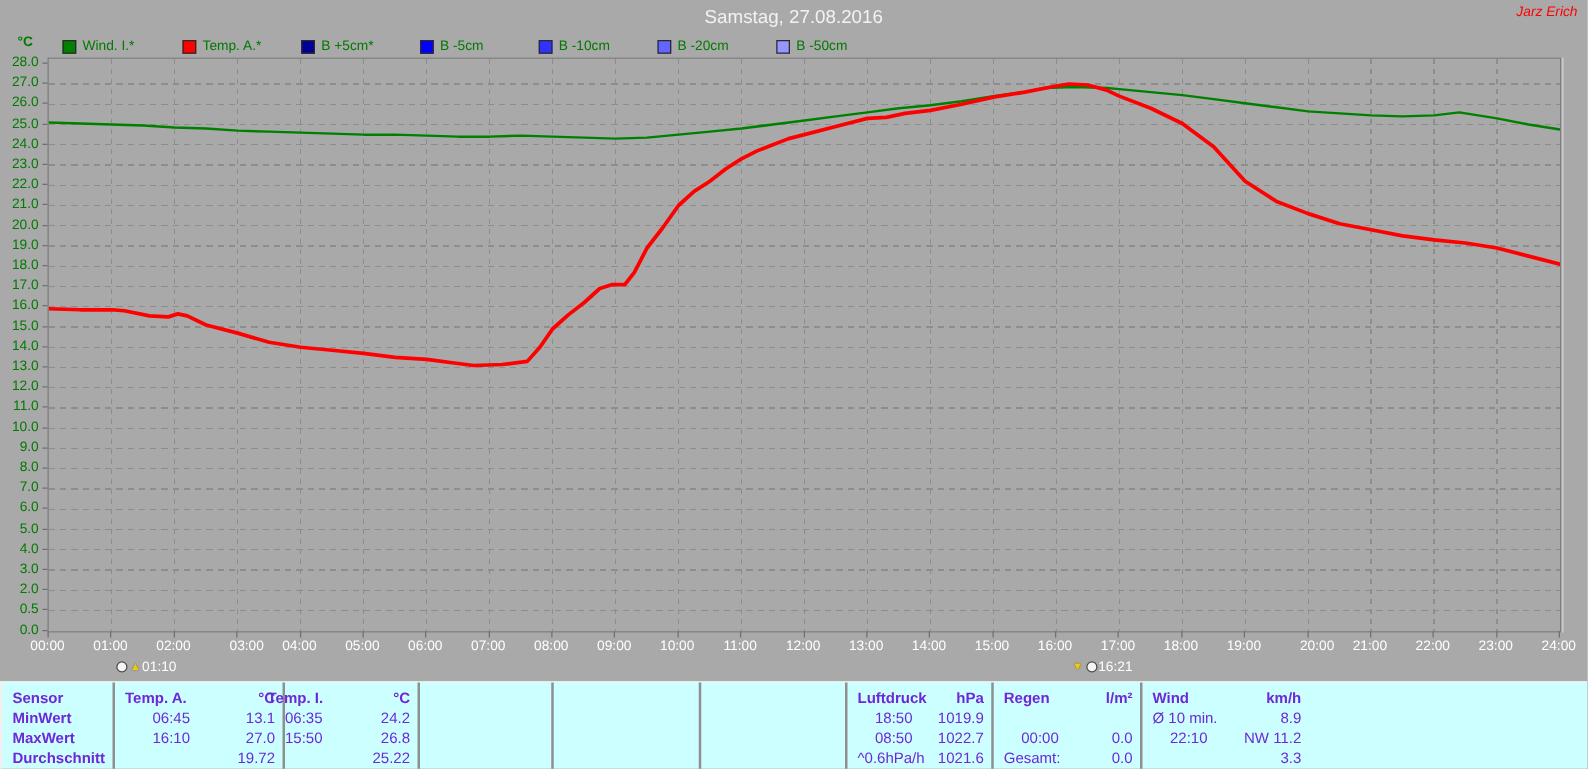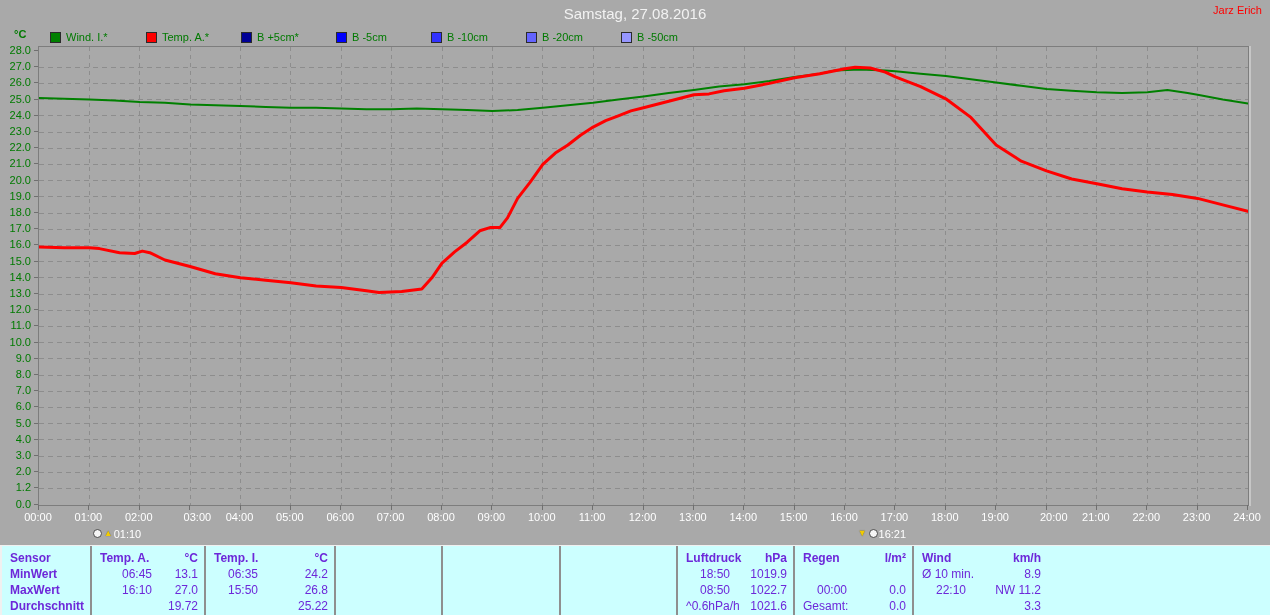--- a/index.html
+++ b/index.html
@@ -4,21 +4,21 @@
 <style>
   html,body{margin:0;padding:0;}
   #app{
     position:relative;width:1270px;height:615px;background:#a9a9a9;
     font-family:"Liberation Sans", sans-serif;overflow:hidden;
     -webkit-font-smoothing:none;
   }
   
   .title{position:absolute;top:5px;left:0;width:100%;text-align:center;
     color:#f2f2f2;font-size:15px;}
-  .owner{position:absolute;top:4px;right:8px;color:#ff0000;font-size:11px;}
+  .owner{position:absolute;top:4px;right:8px;color:#ff0000;font-size:11px;font-style:italic;}
   
   .axis-unit{position:absolute;left:14px;top:28px;color:#007a00;font-size:11px;font-weight:bold;}
   .legend-item{position:absolute;top:31px;height:12px;color:#007a00;font-size:11px;
     display:flex;align-items:center;white-space:nowrap;}
   .legend-swatch{display:inline-block;width:9px;height:9px;border:1px solid #2a2a2a;margin-right:5px;}
   
   #plot{position:absolute;left:38px;top:46px;width:1209px;height:458px;
     border:1px solid #7d7d7d;box-sizing:content-box;background:#a9a9a9;
     box-shadow:2px 0 0 #c6c6c6;}
   #plot svg{position:absolute;left:0;top:0;}
@@ -187,21 +187,21 @@
       <div class="ylab" style="left: 0px; top: 399.4px;">6.0</div>
       <div class="ytick" style="top: 406.4px;"></div>
       <div class="ylab" style="left: 0px; top: 415.6px;">5.0</div>
       <div class="ytick" style="top: 422.6px;"></div>
       <div class="ylab" style="left: 0px; top: 431.8px;">4.0</div>
       <div class="ytick" style="top: 438.8px;"></div>
       <div class="ylab" style="left: 0px; top: 448px;">3.0</div>
       <div class="ytick" style="top: 455px;"></div>
       <div class="ylab" style="left: 0px; top: 464.2px;">2.0</div>
       <div class="ytick" style="top: 471.2px;"></div>
-      <div class="ylab" style="left: 0px; top: 480.4px;">1.2</div>
+      <div class="ylab" style="left: 0px; top: 480.4px;">0.5</div>
       <div class="ytick" style="top: 487.4px;"></div>
       <div class="ylab" style="left: 0px; top: 496.6px;">0.0</div>
       <div class="ytick" style="top: 503.6px;"></div>
       <div class="xlab" style="left: 16px;">00:00</div>
       <div class="xtick" style="left: 38px;"></div>
       <div class="xlab" style="left: 66.375px;">01:00</div>
       <div class="xtick" style="left: 88.375px;"></div>
       <div class="xlab" style="left: 116.75px;">02:00</div>
       <div class="xtick" style="left: 138.75px;"></div>
       <div class="xlab" style="left: 167.125px; text-align: right;">03:00</div>
@@ -261,21 +261,21 @@
       <span>16:21</span>
 </div>
 
 <div id="tbl">
   <div class="tcol" style="left:0;width:90px">
     <div class="trow bold">Sensor</div>
     <div class="trow bold">MinWert</div>
     <div class="trow bold">MaxWert</div>
     <div class="trow bold">Durchschnitt</div>
   </div>
-  <div class="tcol" style="left:90px;width:114px">
+  <div class="tcol" style="left:90px;width:136px">
     <div class="trow">
           <span class="bold">Temp. A.</span>
           <span class="bold">°C</span>
         </div>
     <div class="trow">
           <span class="ind2">06:45</span>
           <span>13.1</span>
         </div>
     <div class="trow">
           <span class="ind2">16:10</span>

